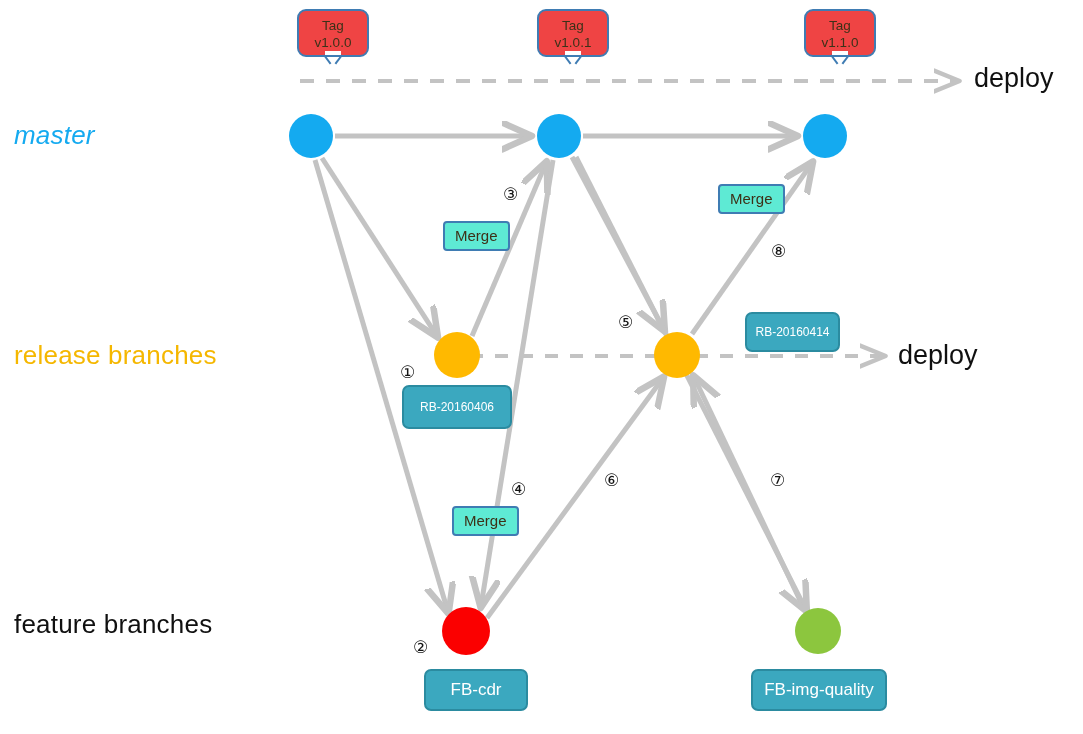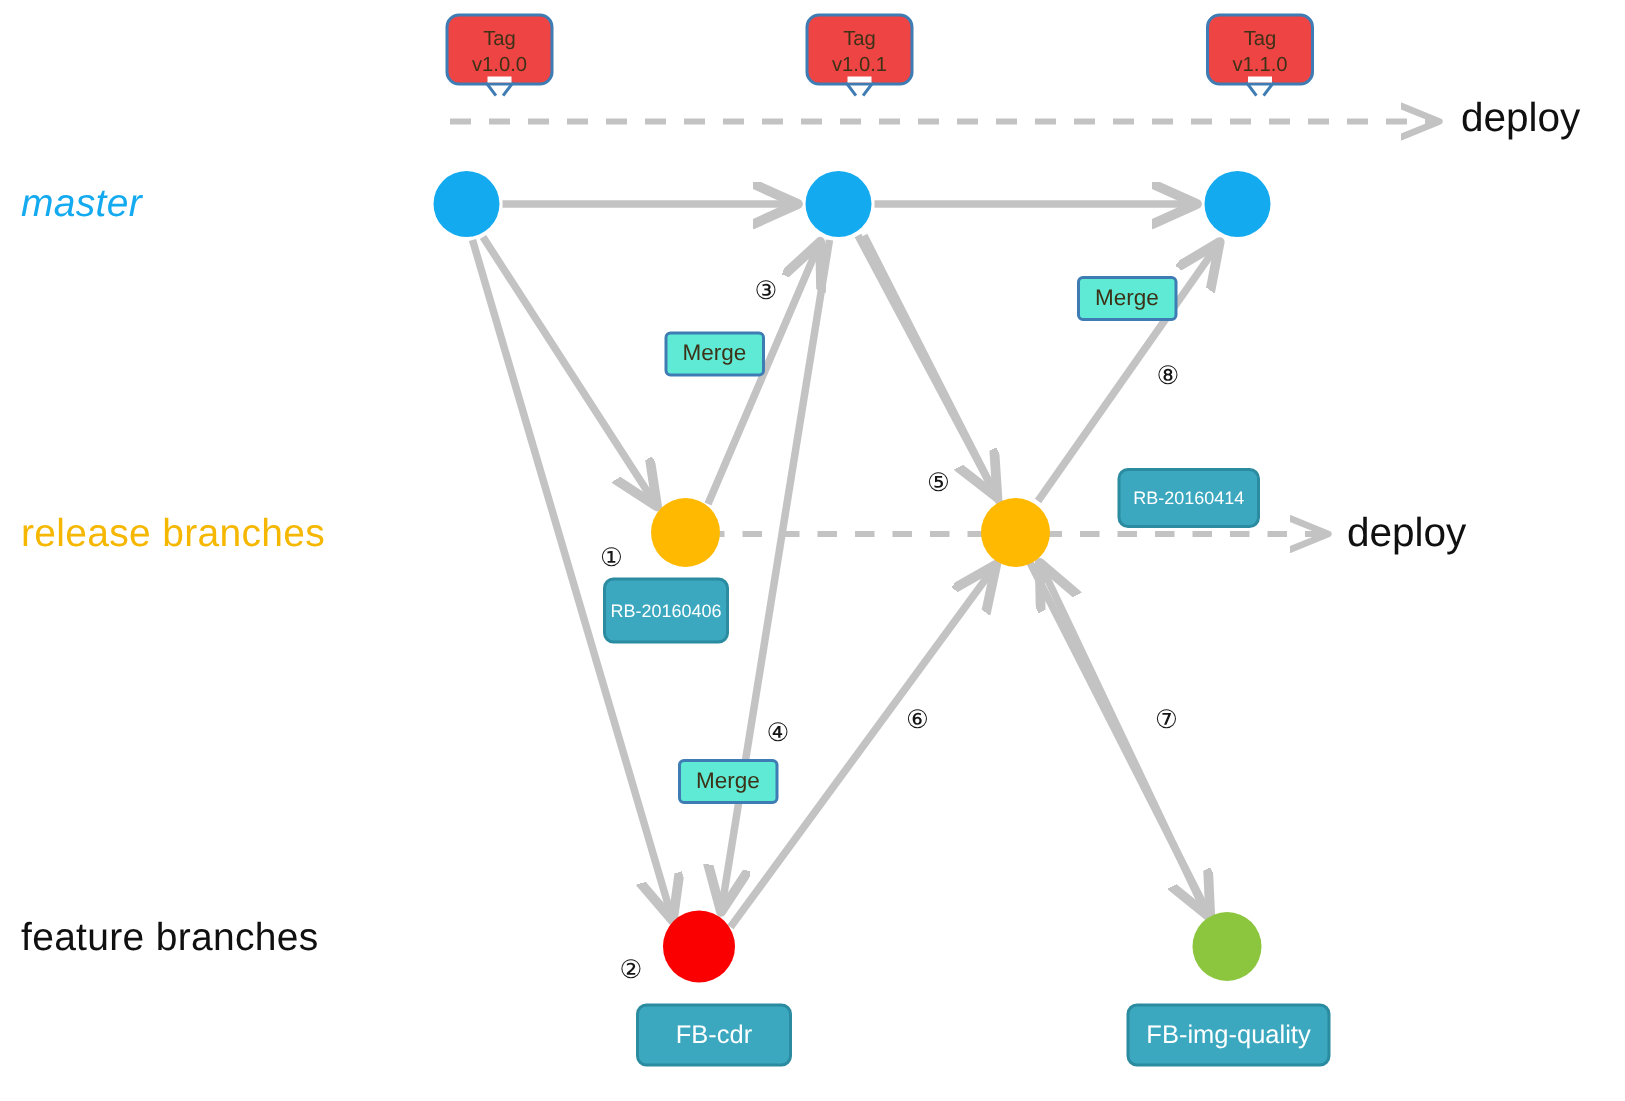--- a/index.html
+++ b/index.html
@@ -213,21 +213,21 @@
   <div class="node" style="left:434px; top:332px; width:46px; height:46px; background:#ffb900;"></div>
   <div class="node" style="left:654px; top:332px; width:46px; height:46px; background:#ffb900;"></div>
 
   <div class="node" style="left:442px; top:607px; width:48px; height:48px; background:#fb0000;"></div>
   <div class="node" style="left:795px; top:608px; width:46px; height:46px; background:#8cc63e;"></div>
 
   <div class="merge-box" style="left:443px; top:221px;">Merge</div>
   <div class="merge-box" style="left:718px; top:184px;">Merge</div>
   <div class="merge-box" style="left:452px; top:506px;">Merge</div>
 
-  <div class="chip chip-sm" style="left:402px; top:385px; width:84px; height:44px;">RB-20160406</div>
+  <div class="chip chip-sm" style="left:402px; top:385px; width:110px; height:44px;">RB-20160406</div>
   <div class="chip chip-sm" style="left:721px; top:312px; width:95px; height:40px;margin-left:24px;">RB-20160414</div>
   <div class="chip chip-lg" style="left:424px; top:669px; width:104px; height:42px;">FB-cdr</div>
   <div class="chip chip-lg" style="left:751px; top:669px; width:136px; height:42px;">FB-img-quality</div>
 
   <div class="step-num" style="left:400px; top:362px;">①</div>
   <div class="step-num" style="left:413px; top:637px;">②</div>
   <div class="step-num" style="left:503px; top:184px;">③</div>
   <div class="step-num" style="left:511px; top:479px;">④</div>
   <div class="step-num" style="left:618px; top:312px;">⑤</div>
   <div class="step-num" style="left:604px; top:470px;">⑥</div>

